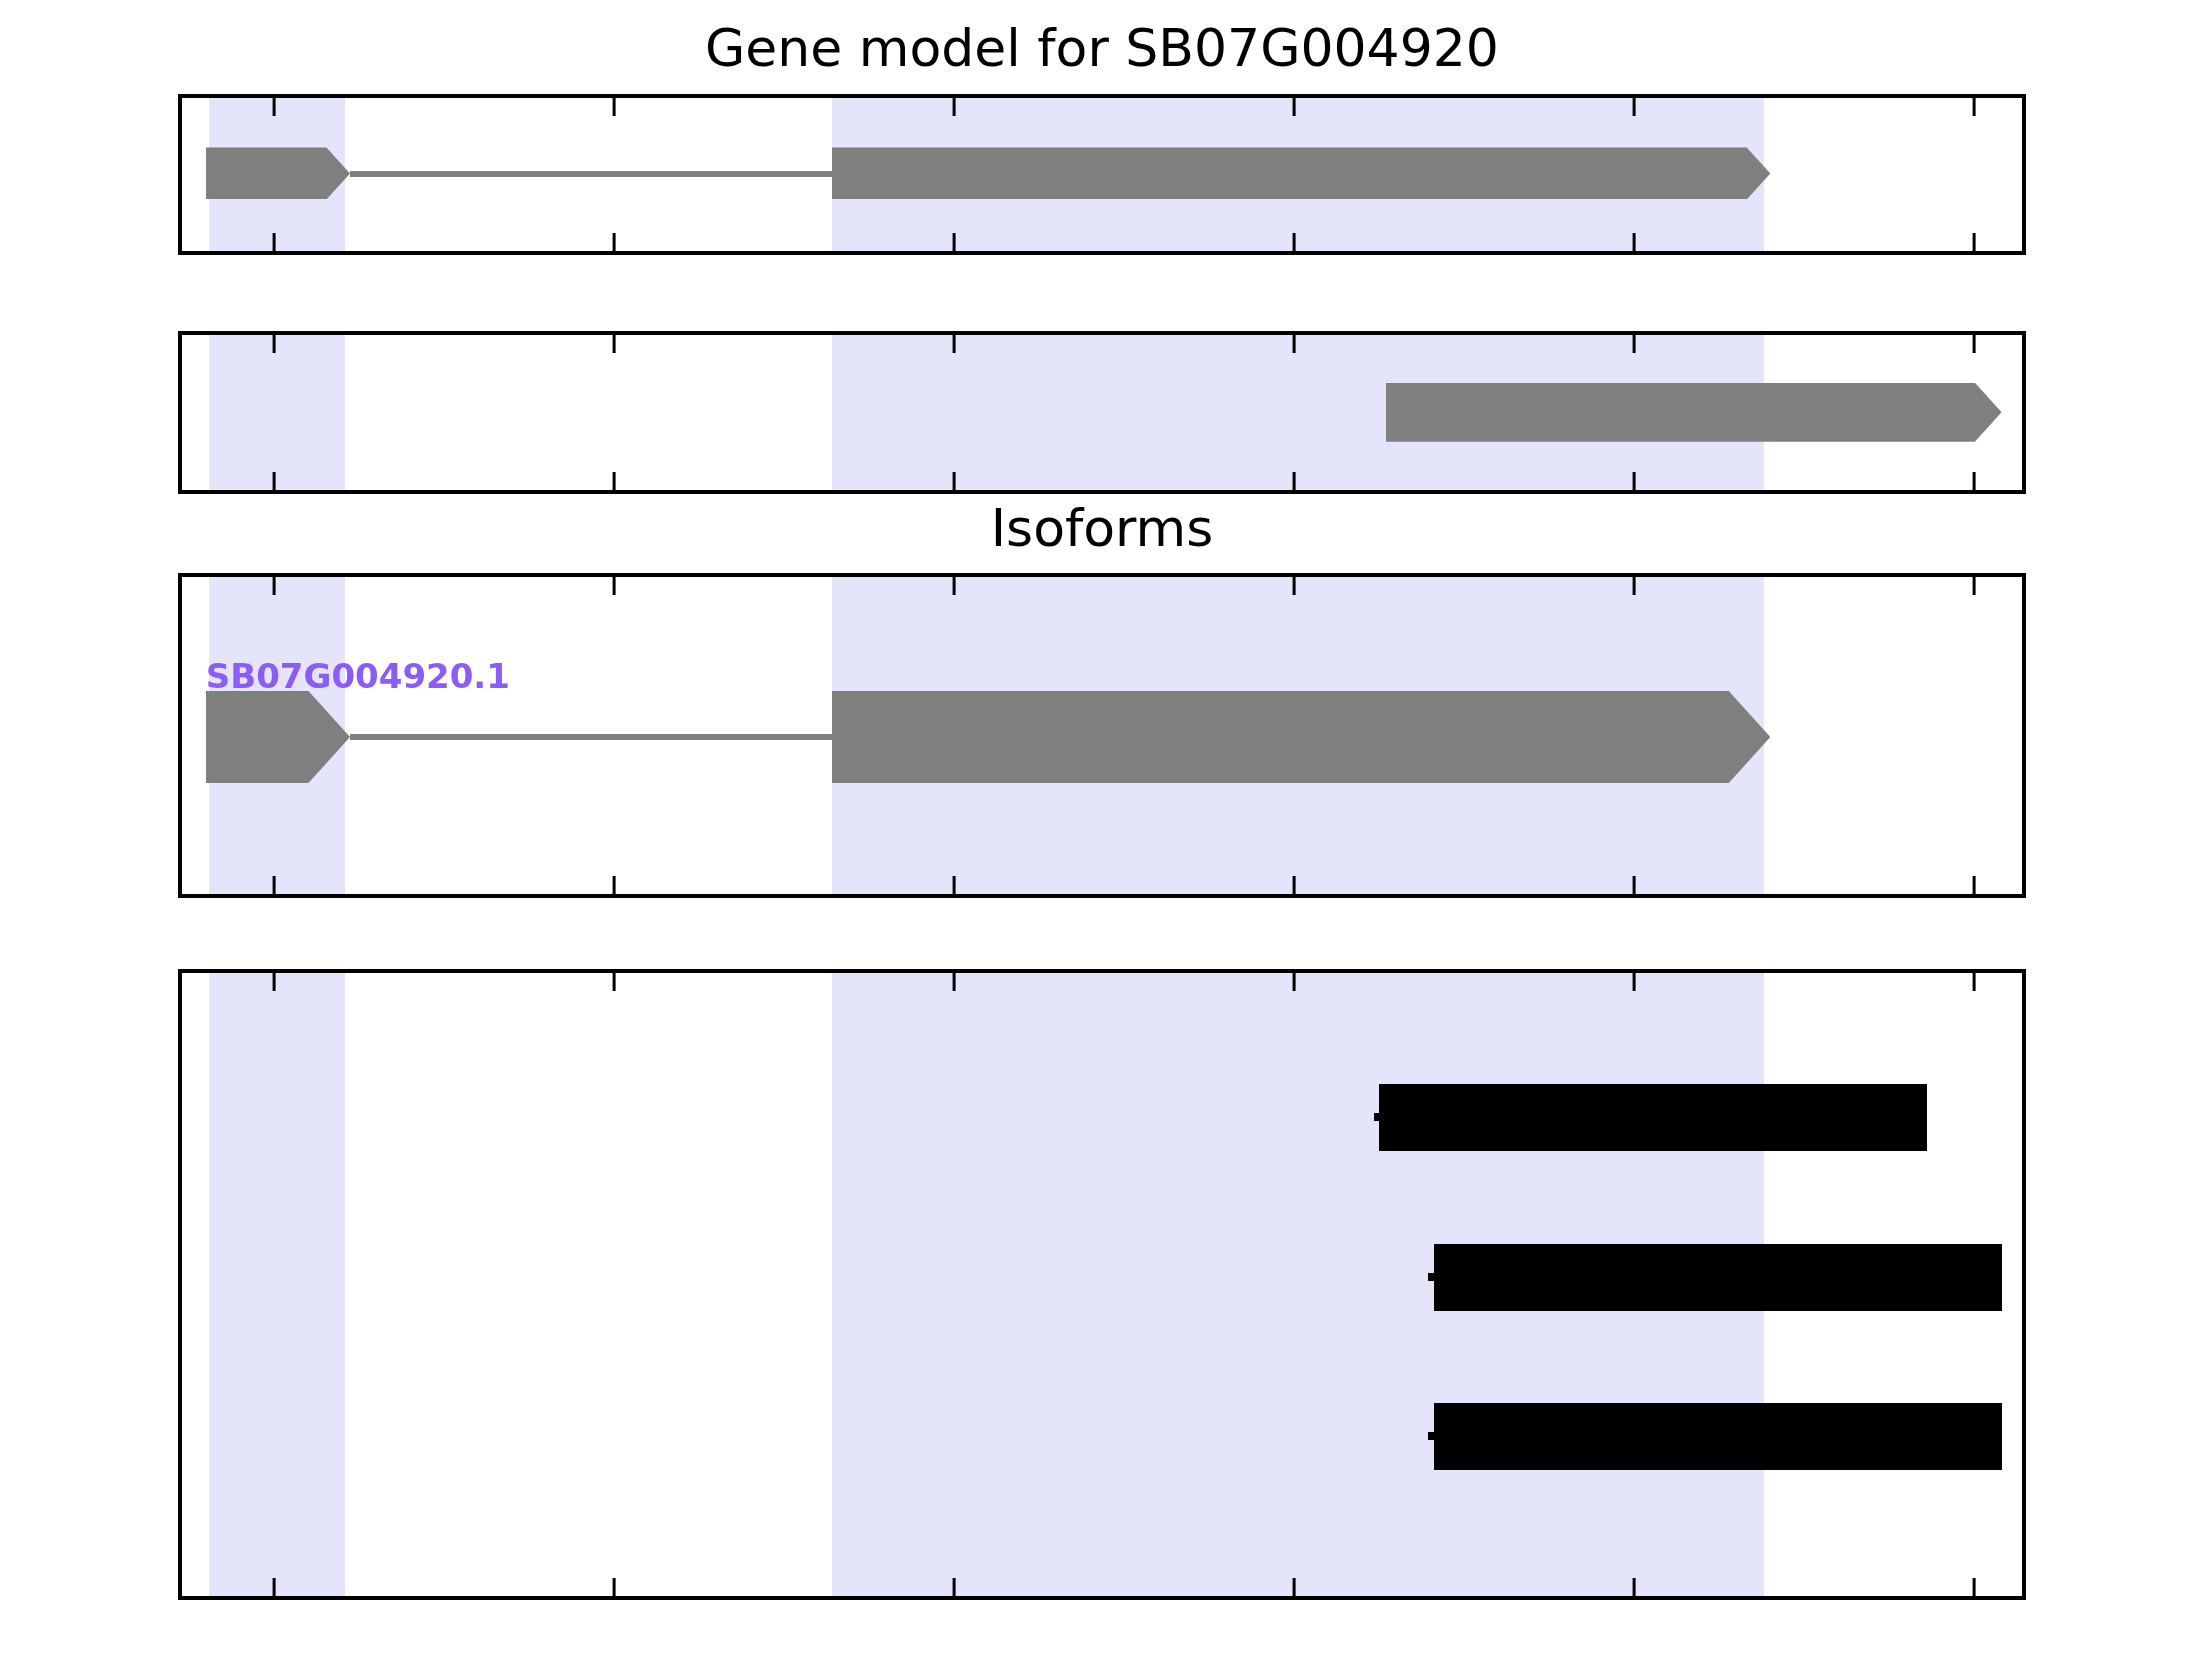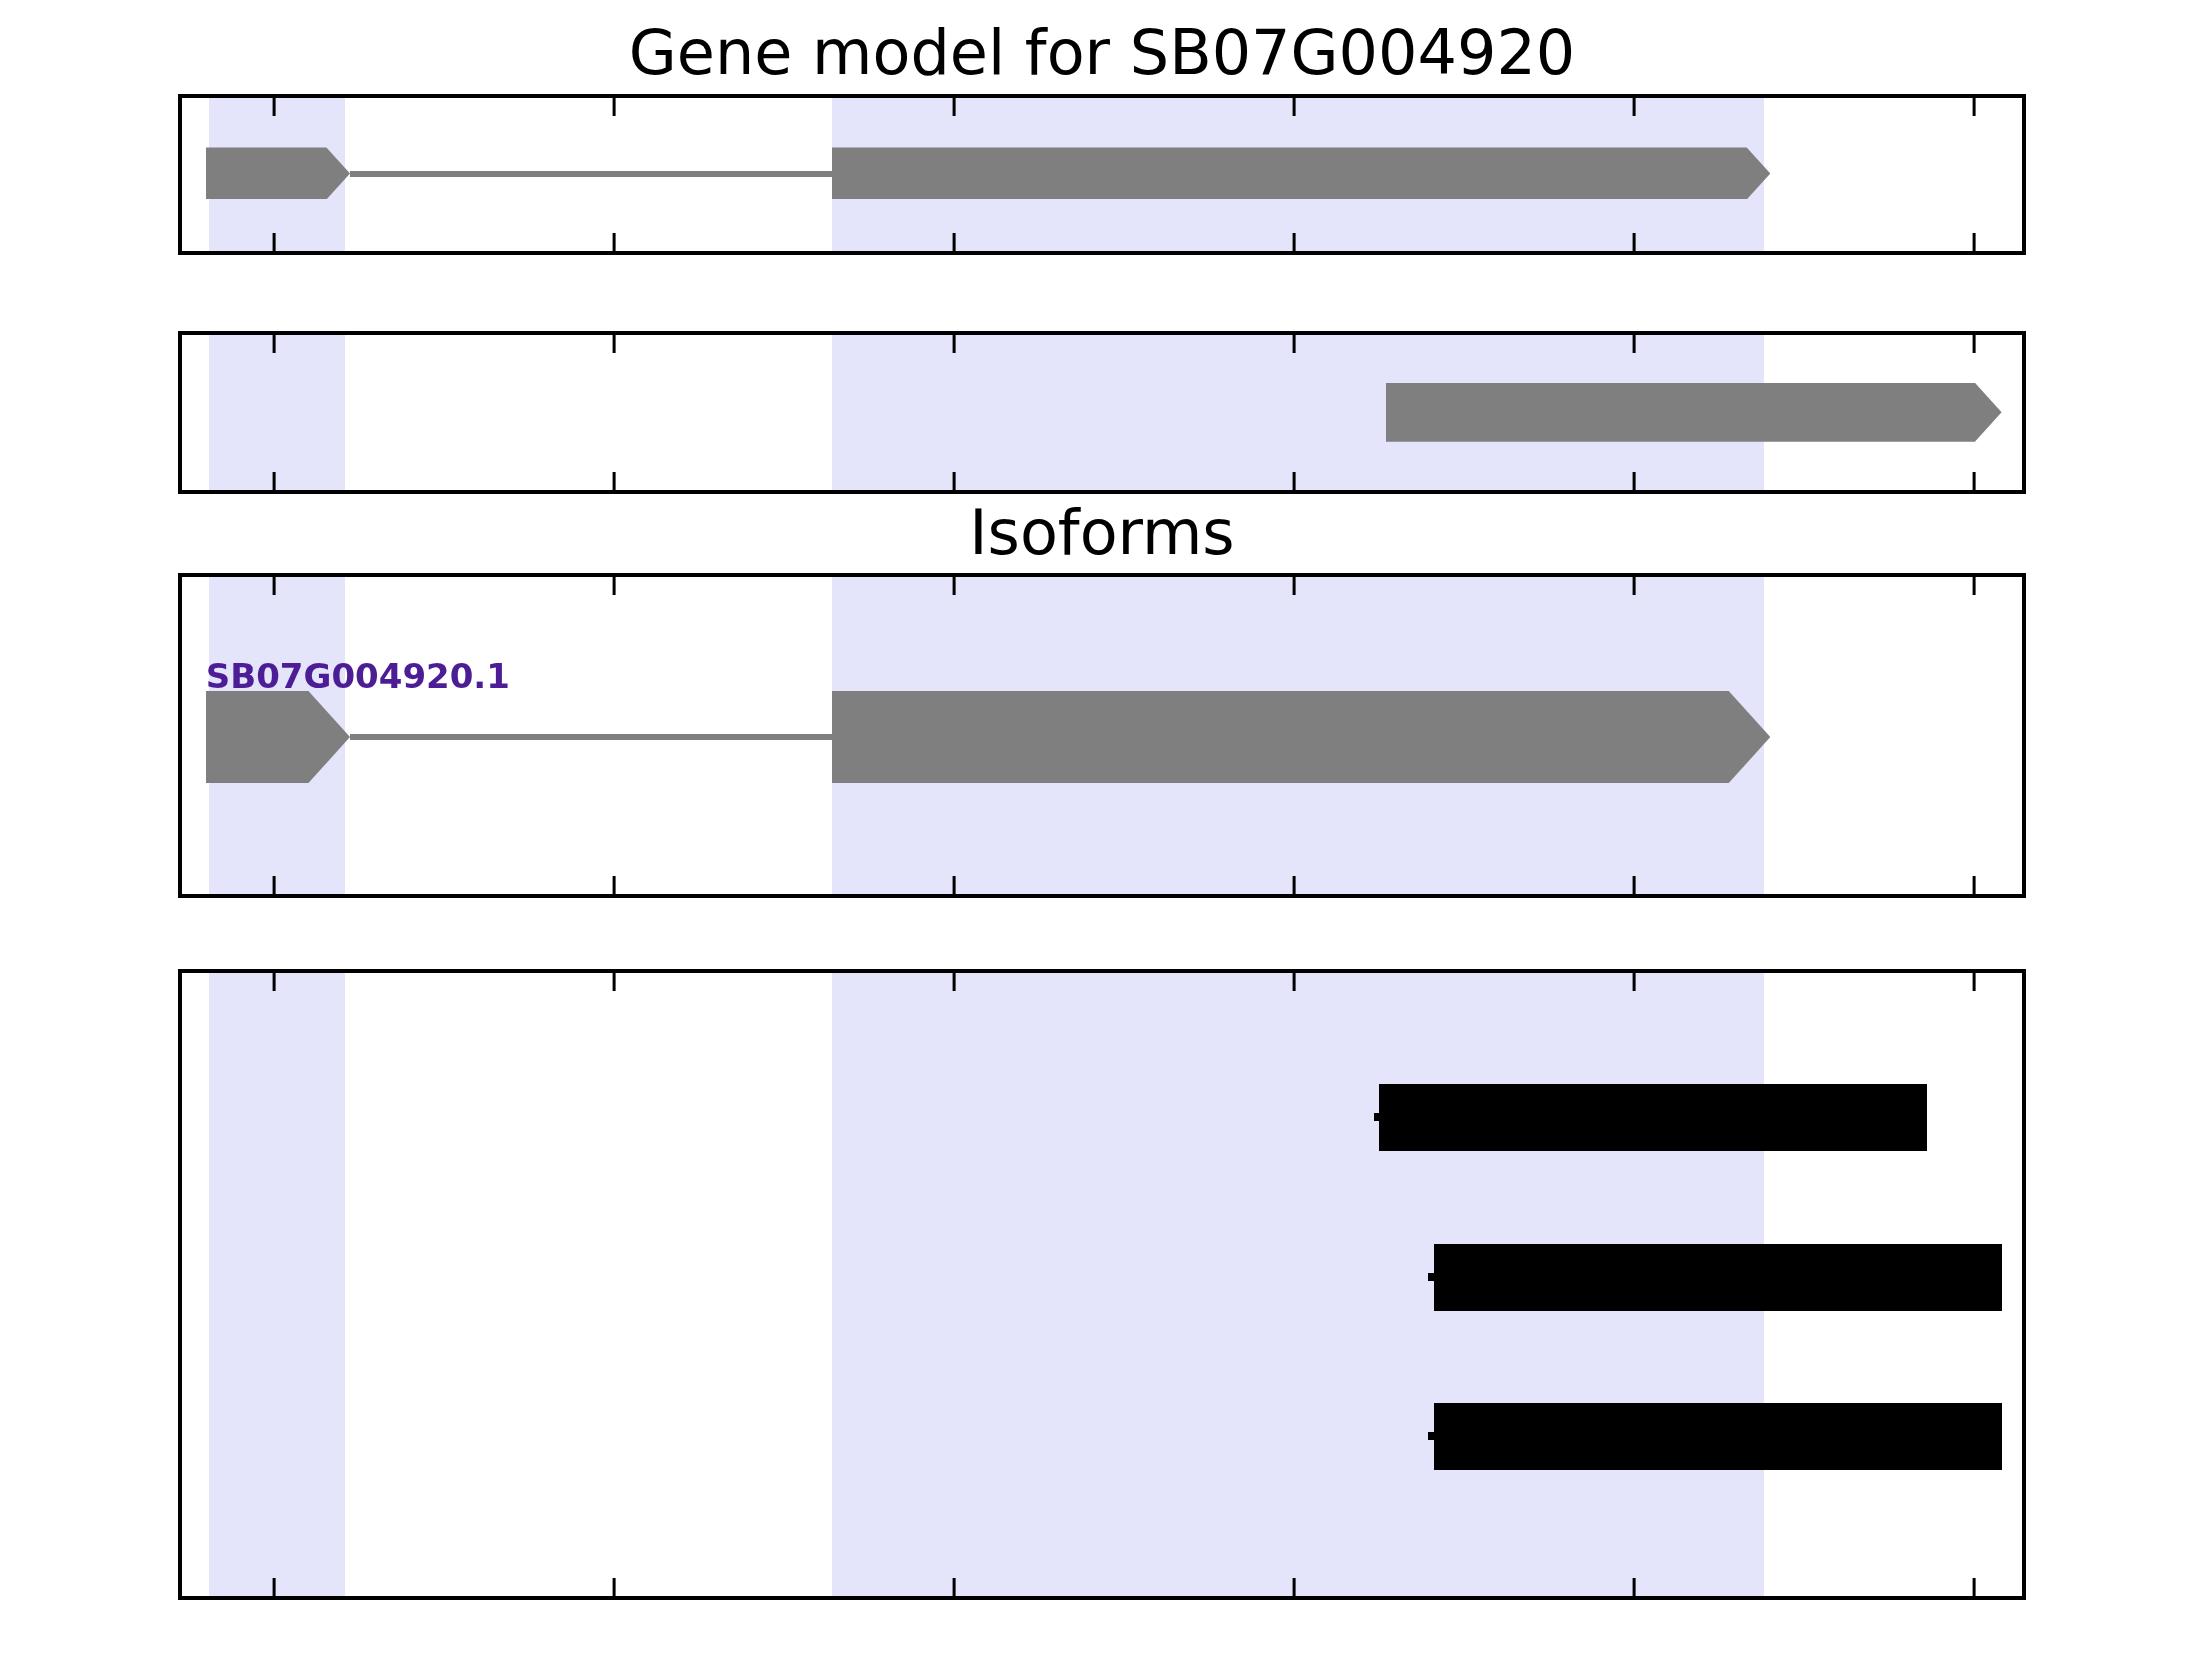--- a/index.html
+++ b/index.html
@@ -1,20 +1,20 @@
 <!DOCTYPE html>
 <html style="font-size:11px"><head>
 <meta charset="utf-8">
 <style>
   html,body{margin:0;padding:0;background:#ffffff;}
   body{width:2205px;height:1654px;position:relative;font-family:"DejaVu Sans",sans-serif;overflow:hidden;}
   #figure{position:absolute;left:0;top:0;width:2205px;height:1654px;background:#ffffff;}
 
   .ptitle{position:absolute;left:178px;width:1848px;text-align:center;color:#000;
-          font-size:62px;line-height:1.0;white-space:nowrap;}
+          font-size:52px;line-height:1.0;white-space:nowrap;}
   #title-0{top:22px;}
   #title-1{top:259px;}
   #title-2{top:502px;}
   #title-3{top:897px;}
 
   .panel{position:absolute;left:178px;width:1848px;border:4.8px solid #000;background:#fff;
          box-sizing:border-box;overflow:hidden;}
   #panel-0{top:94px;height:161px;}
   #panel-1{top:331px;height:163px;}
   #panel-2{top:573px;height:325px;}
@@ -24,21 +24,21 @@
   .hl{position:absolute;top:0;bottom:0;}
   .tick{position:absolute;width:2.8px;background:#000;}
   .tick.top{top:0;height:18px;}
   .tick.bot{bottom:0;height:18px;}
 
   .exon{position:absolute;}
   .intron{position:absolute;}
   .read{position:absolute;}
   .nub{position:absolute;}
 
-  .iso-label{position:absolute;font-weight:bold;font-size:34px;line-height:1.0;color:#4c1d95;white-space:nowrap;text-align:center;}
+  .iso-label{position:absolute;font-weight:bold;font-size:34px;line-height:1.0;color:#8b5cf6;white-space:nowrap;text-align:center;}
 
   #xaxis-labels{position:absolute;left:183px;top:1613px;width:1839px;height:41px;}
   .xlab{position:absolute;transform:translateX(-50%);font-size:47px;line-height:1.0;color:#000;white-space:nowrap;}
 </style>
 </head>
 <body>
 
 <div id="figure">
   <div class="ptitle" id="title-0">Gene model for SB07G004920</div>
   <div class="panel" id="panel-0">

